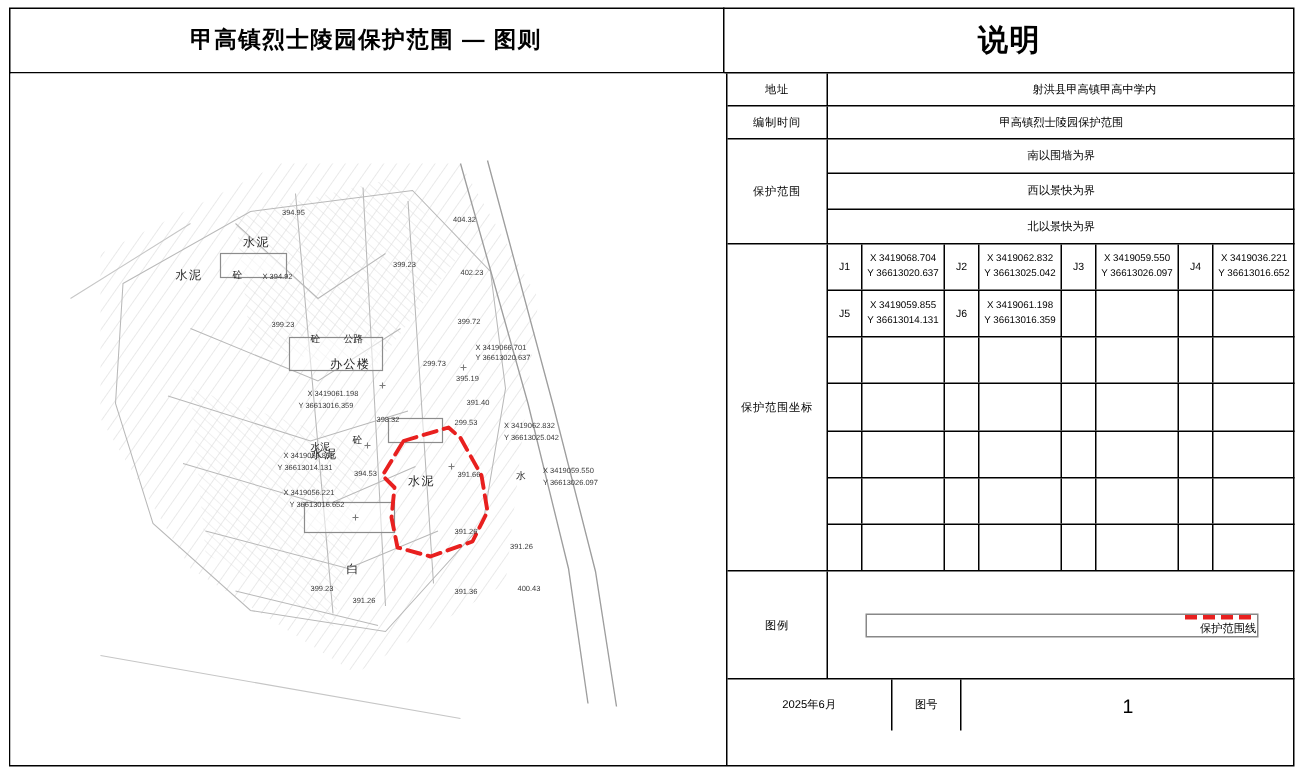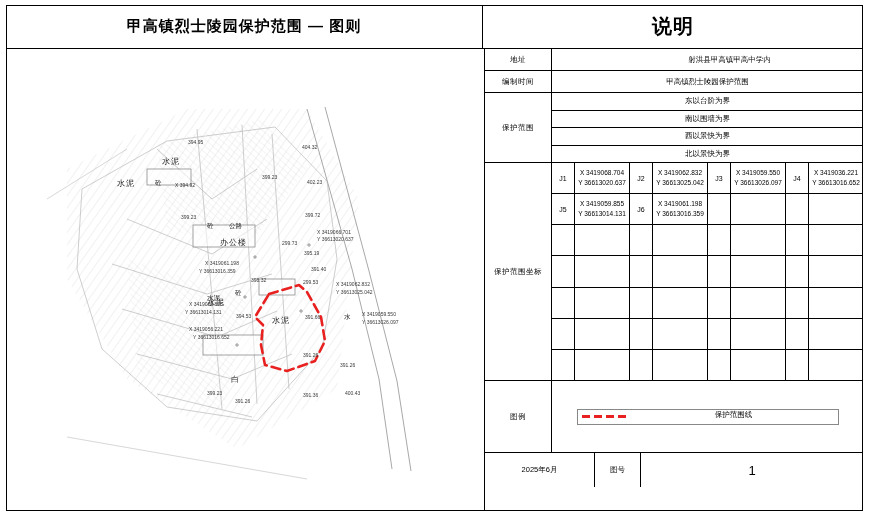--- a/index.html
+++ b/index.html
@@ -185,23 +185,24 @@
     flex: 1;
     display: flex;
     align-items: center;
     justify-content: center;
   }
   .legend-inner {
     width: 262px;
     height: 16px;
     border: 1px solid #888;
     display: flex;
-    align-items: flex-start;
+    align-items: flex-end;
     box-sizing: border-box;
     background: #fff;
+    flex-direction: column;
   }
   .legend-swatch {
     width: 52px;
     height: 100%;
     display: flex;
     align-items: center;
     padding-left: 4px;
     box-sizing: border-box;
   }
   .legend-dash {
@@ -396,21 +397,20 @@
     </div>
 
     <div class="row r-level">
       <div class="lbl">编制时间</div>
       <div class="val">甲高镇烈士陵园保护范围</div>
     </div>
 
     <div class="row r-scope">
       <div class="lbl">保护范围</div>
       <div class="scope-lines">
-        <div class="scope-line">东以台阶为界</div>
         <div class="scope-line">南以围墙为界</div>
         <div class="scope-line">西以景快为界</div>
         <div class="scope-line">北以景快为界</div>
       </div>
     </div>
 
     <div class="row r-coords">
       <div class="lbl">保护范围坐标</div>
       <div class="coord-grid" id="coord-grid">
           <div class="coord-row">

